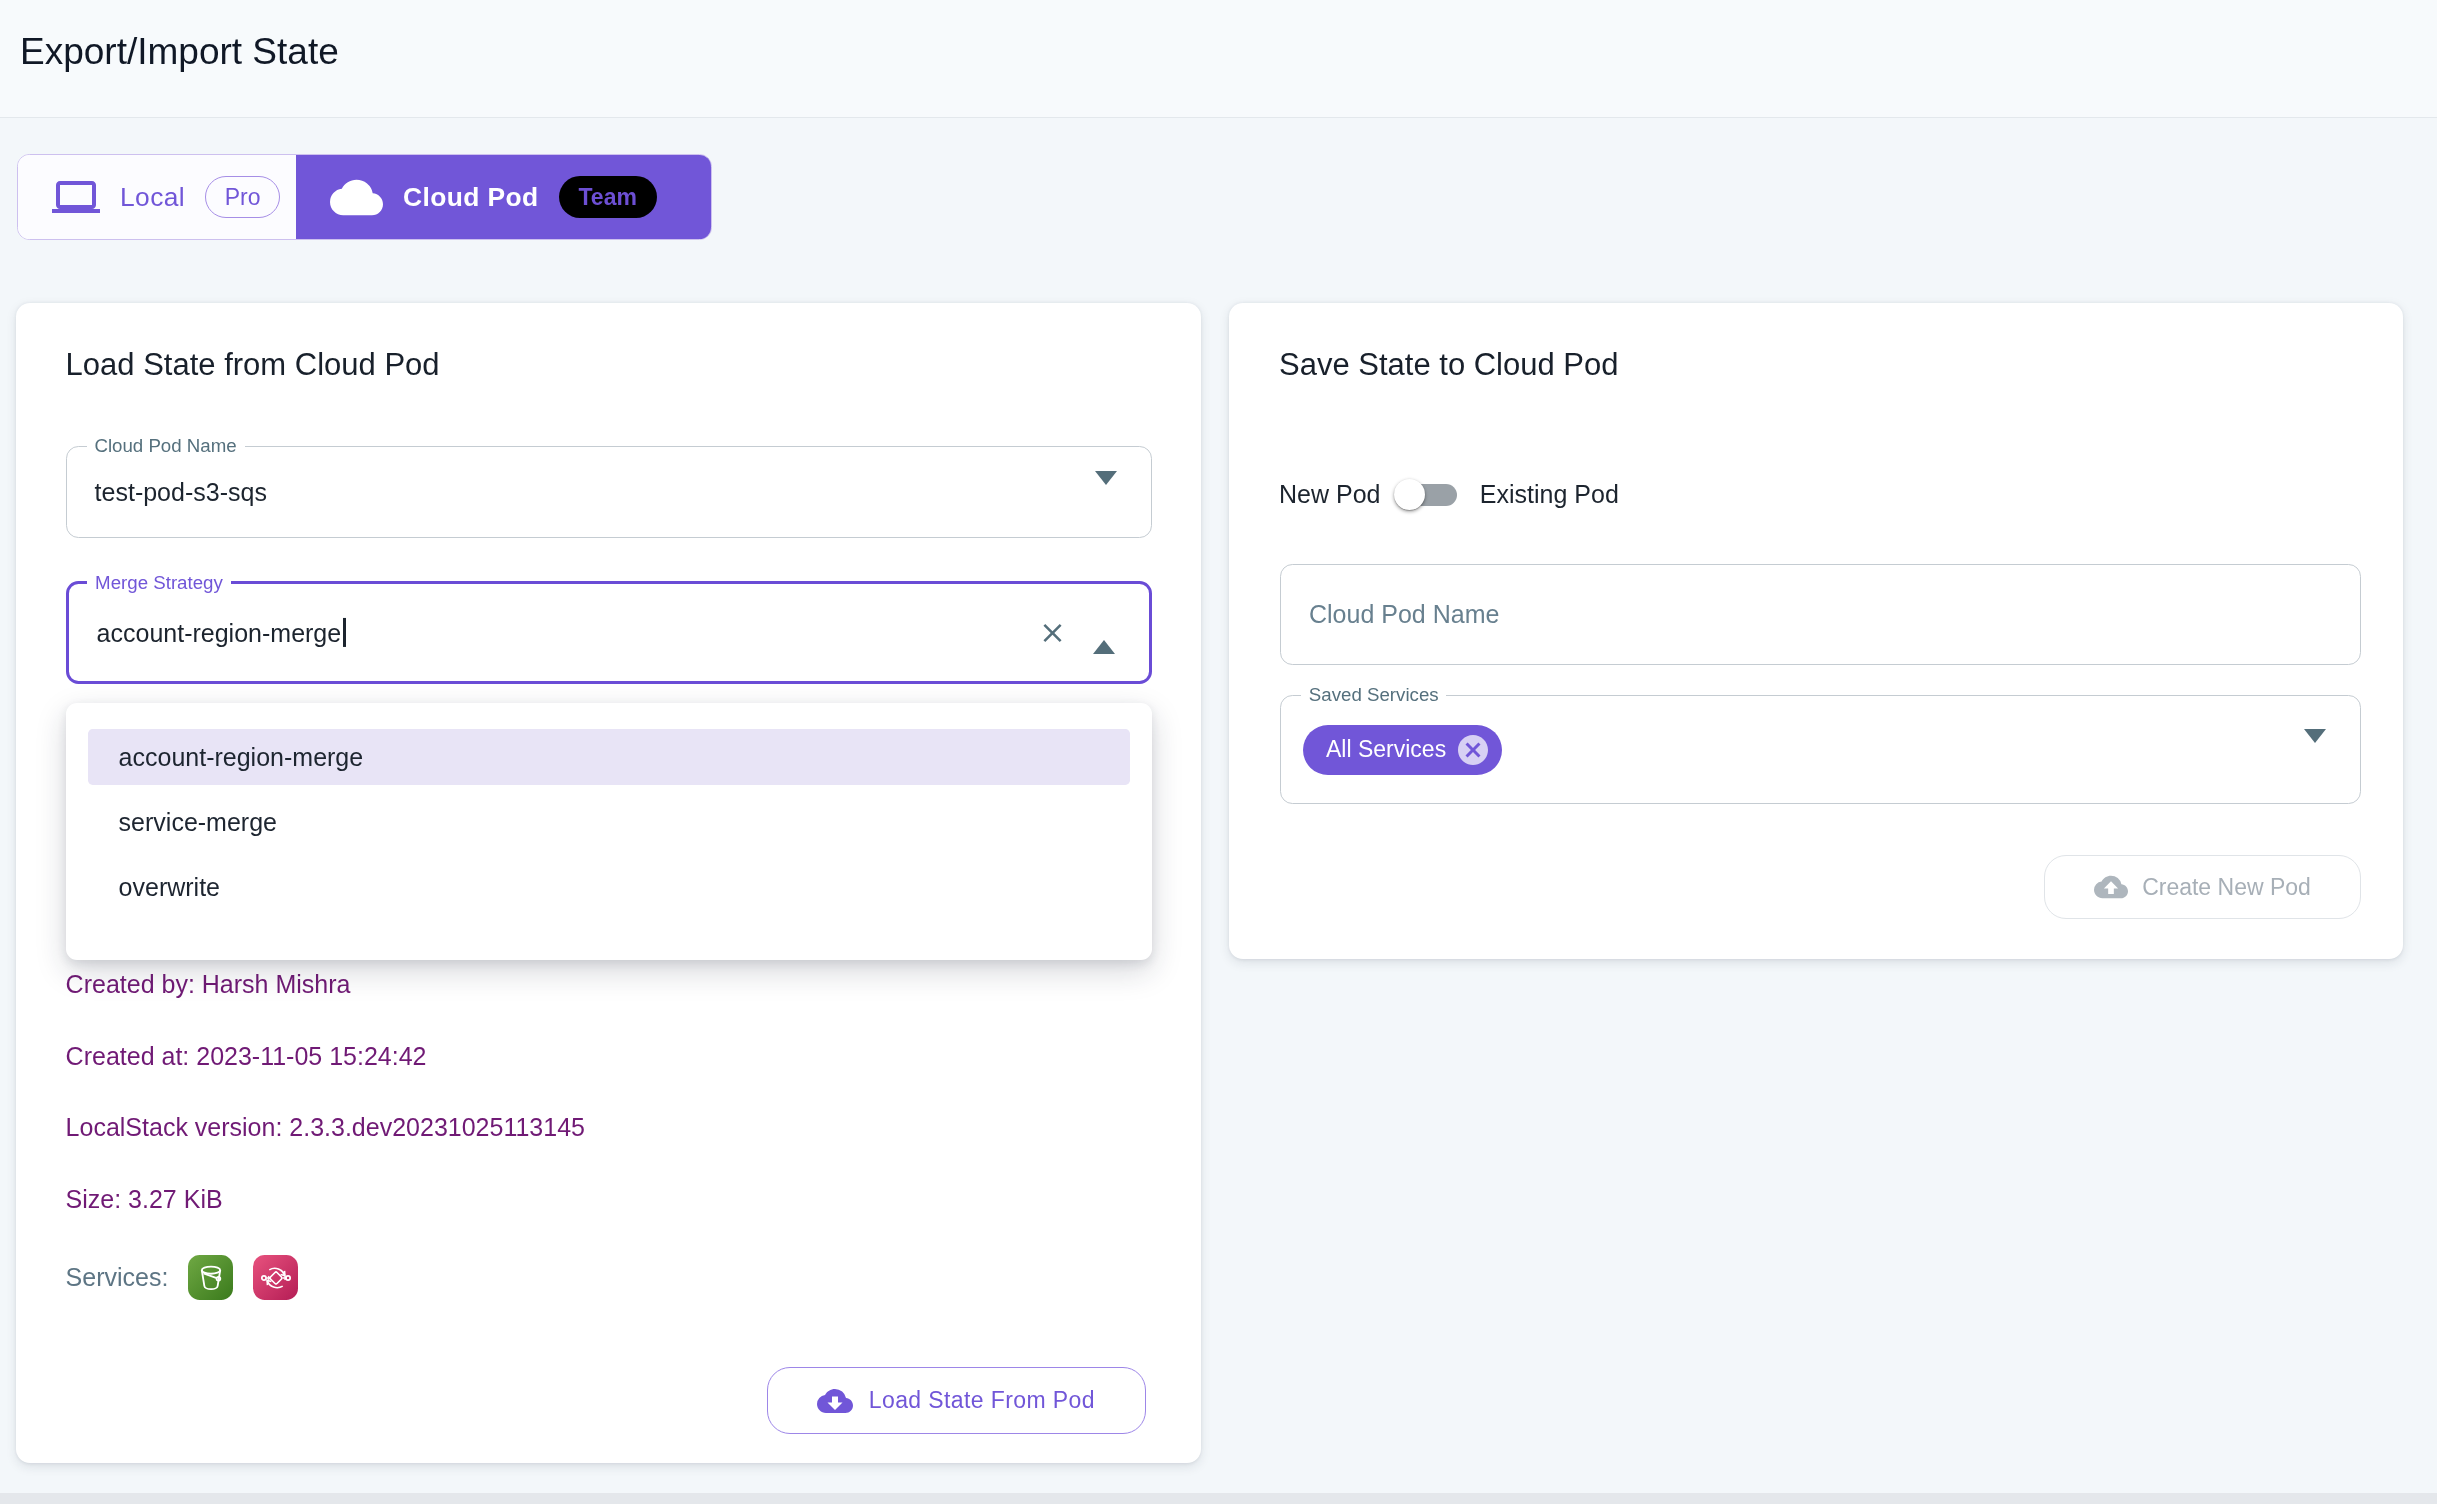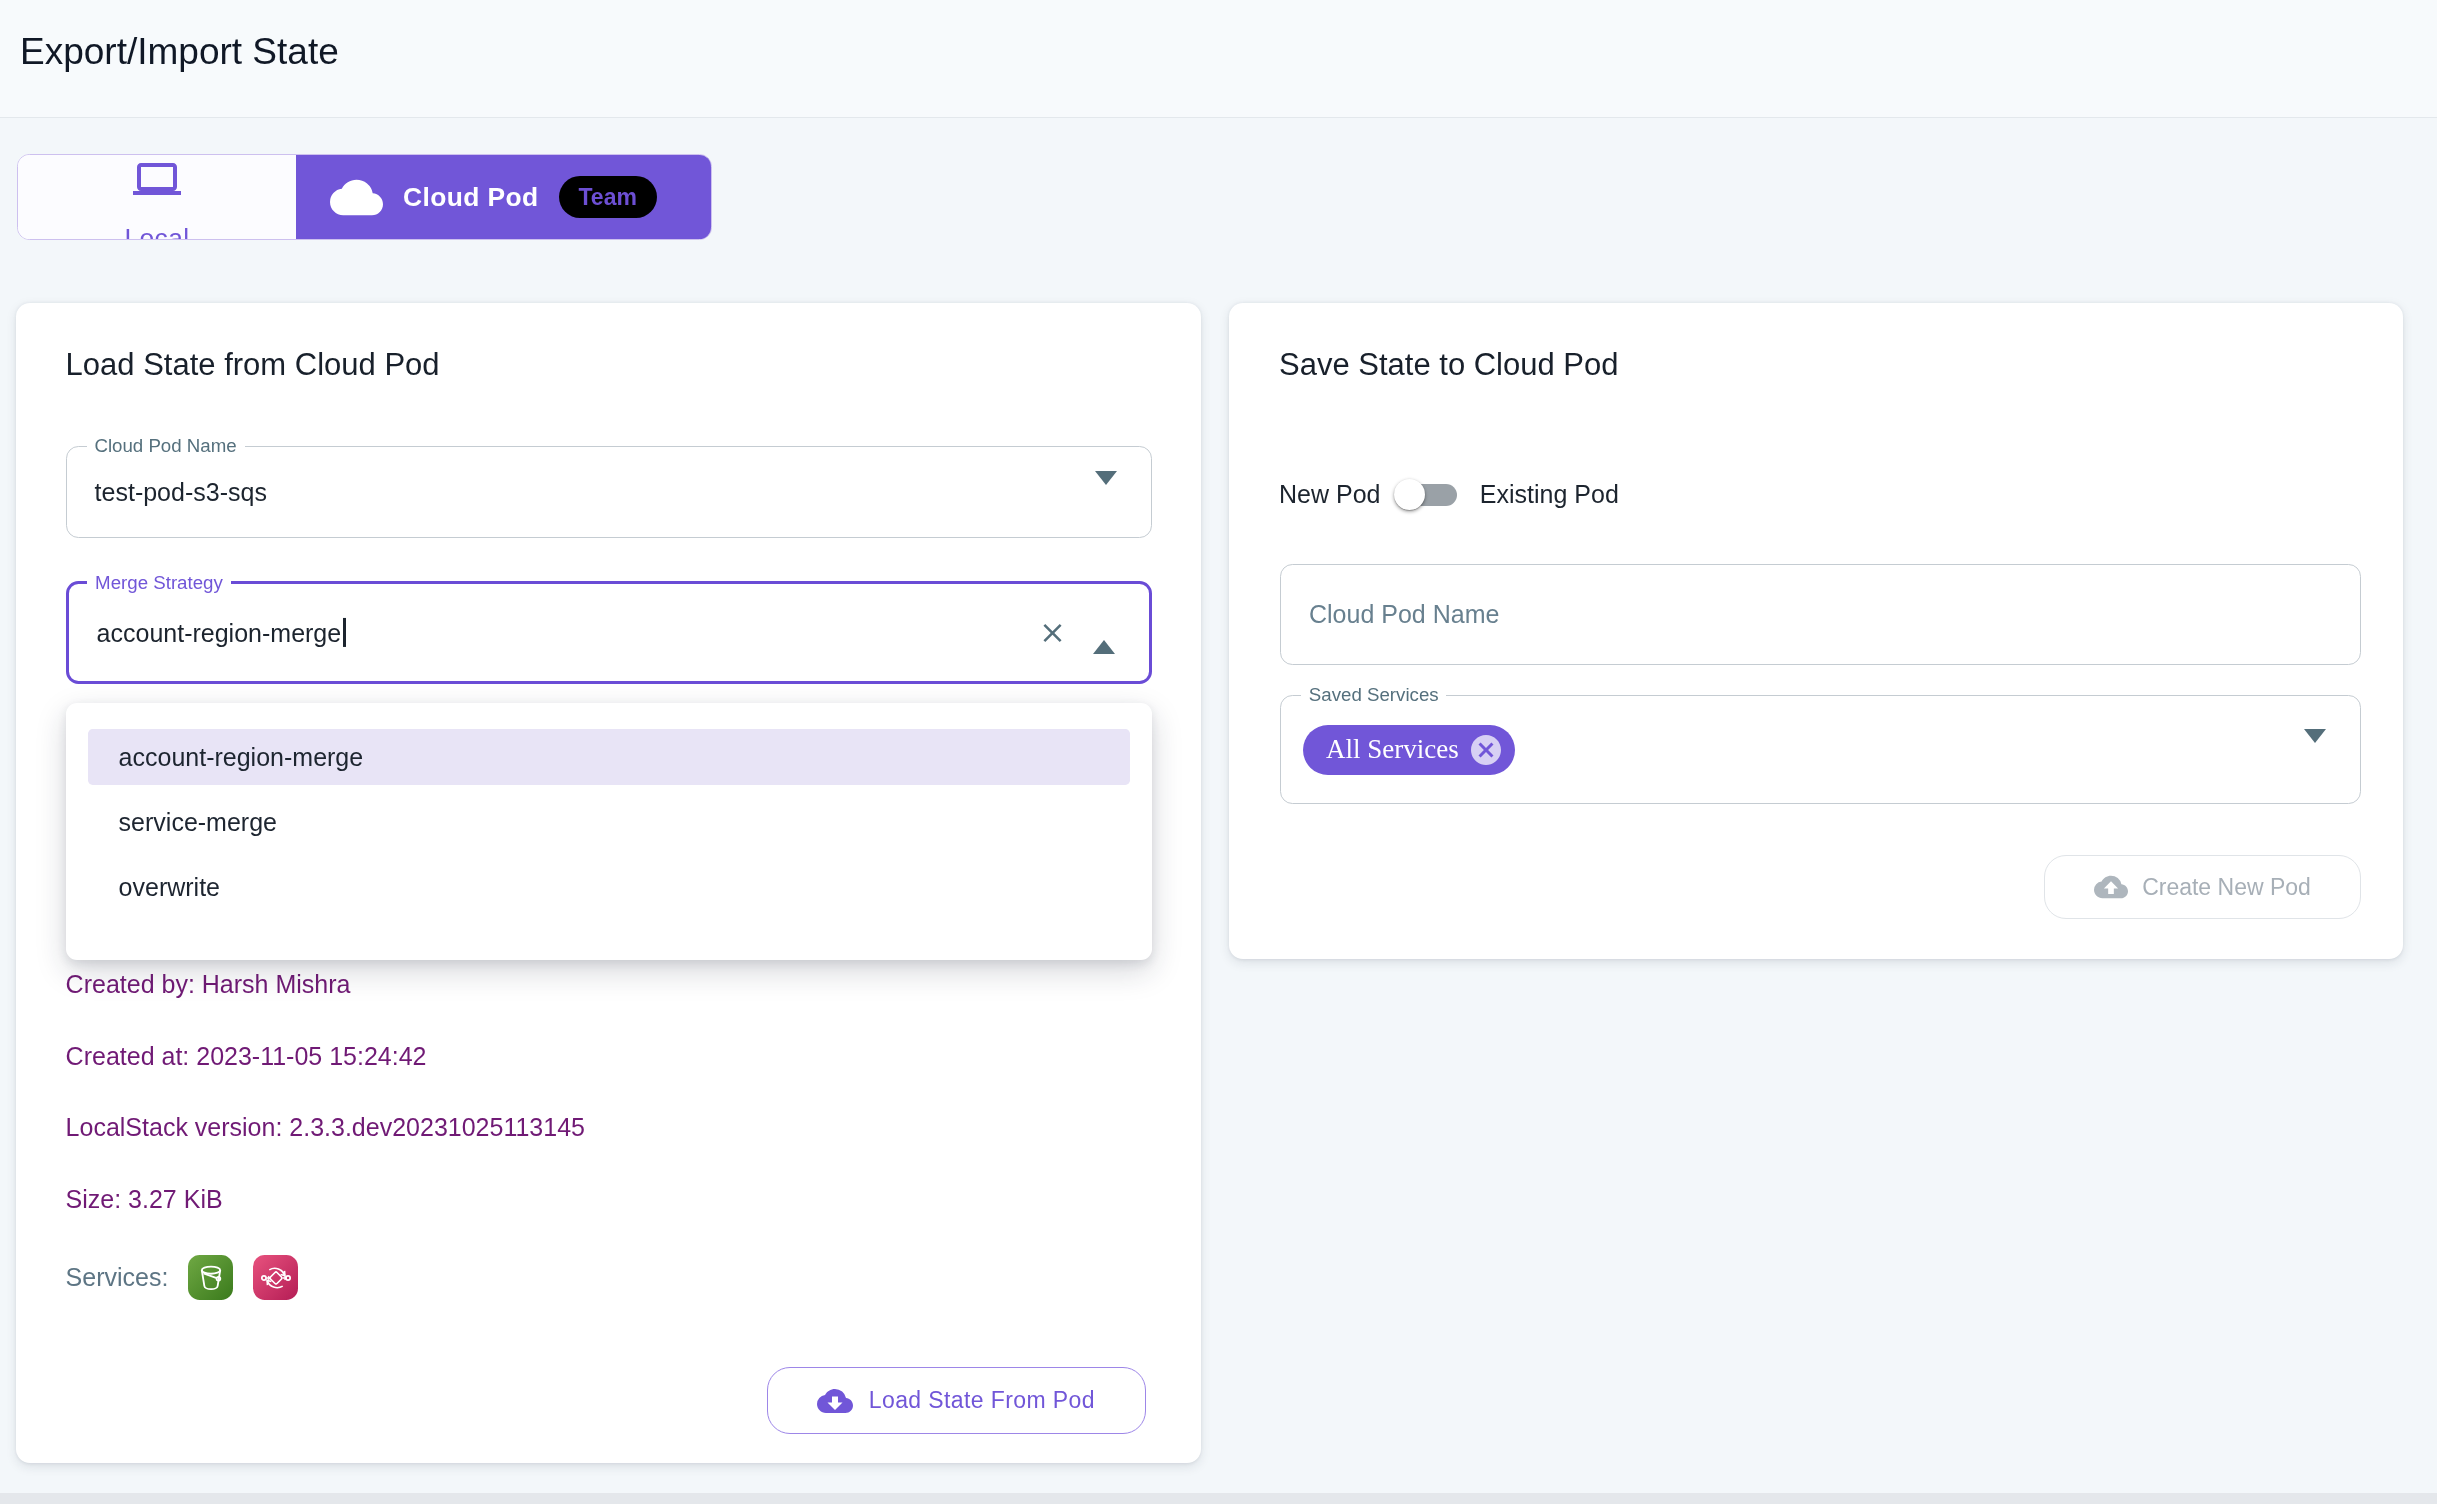--- a/index.html
+++ b/index.html
@@ -9,21 +9,21 @@
     background:#f3f7fa; color:#18202b; overflow:hidden; position:relative;
   }
   .header { position:absolute; left:0; top:0; width:2438px; height:118px;
     background:#f7fafc; border-bottom:1.6px solid #e3e8ec; }
   .page-title { position:absolute; left:20px; top:31px; font-size:37px; font-weight:500; color:#101826; }
 
   
   .mode-toggle { position:absolute; left:17px; top:154px; height:86px; display:flex;
     border:1.6px solid #cdc0ef; border-radius:12.4px; overflow:hidden; background:#fcfcff; }
   .seg { display:flex; align-items:center; gap:20px; padding:0 34px; cursor:pointer; }
-  .seg-local { background:#fcfcff; color:#7156d8; width:278px;flex-direction:column; }
+  .seg-local { background:#fcfcff; color:#7156d8; width:278px; }
   .seg-cloud { background:#7156d8; color:#fff; width:415px; }
   .seg-label { font-size:26.4px; font-weight:500; letter-spacing:0.4px; }
   .seg-cloud .seg-label { font-weight:700; }
   .badge-outline { border:1.6px solid #a68ee6; color:#7156d8; border-radius:777px;
     padding:6.2px 18.7px; font-size:23px; }
   .badge-solid { background:#000000; color:#6d4fd4; border-radius:777px;
     padding:7.8px 20px; font-size:23px; font-weight:700; }
 
   
   .card { position:absolute; background:#fff; border-radius:14px;
@@ -87,21 +87,21 @@
     border-radius:50%; background:#fff; box-shadow:0 1.6px 3.9px rgba(0,0,0,.4), 0 0.8px 0.8px rgba(0,0,0,.25); }
   .input-plain { position:absolute; left:51px; top:261px; width:1081px; height:101px;
     border:1.6px solid #c5ccd2; border-radius:12.4px; padding:0 28px; font-size:25px;
     color:#1c242e; outline:none; background:#fff;
     font-family:"Liberation Sans","DejaVu Sans",sans-serif; }
   .input-plain::placeholder { color:#68808f; opacity:1; }
   .field-services { left:51px; top:392px; width:1081px; height:109px; cursor:pointer; }
   .chip { position:absolute; left:22px; top:50%; transform:translateY(-50%);
     height:50px; background:#7156d8; border-radius:25px; display:flex; align-items:center;
     gap:9.3px; padding:0 11px 0 23px; }
-  .chip-label { color:#fff; font-size:27px;font-family:Liberation Serif, serif; }
+  .chip-label { color:#fff; font-size:23px; }
 
   
   .bottom-track { position:absolute; left:0; top:1493px; width:2438px; height:11px; background:#e4e7eb; }
   .bottom-white { position:absolute; left:0; top:1504px; width:2438px; height:3.1px; background:#fff; }
 </style>
 </head>
 <body>
 
 <div class="header">
   <div class="page-title">Export/Import State</div>

